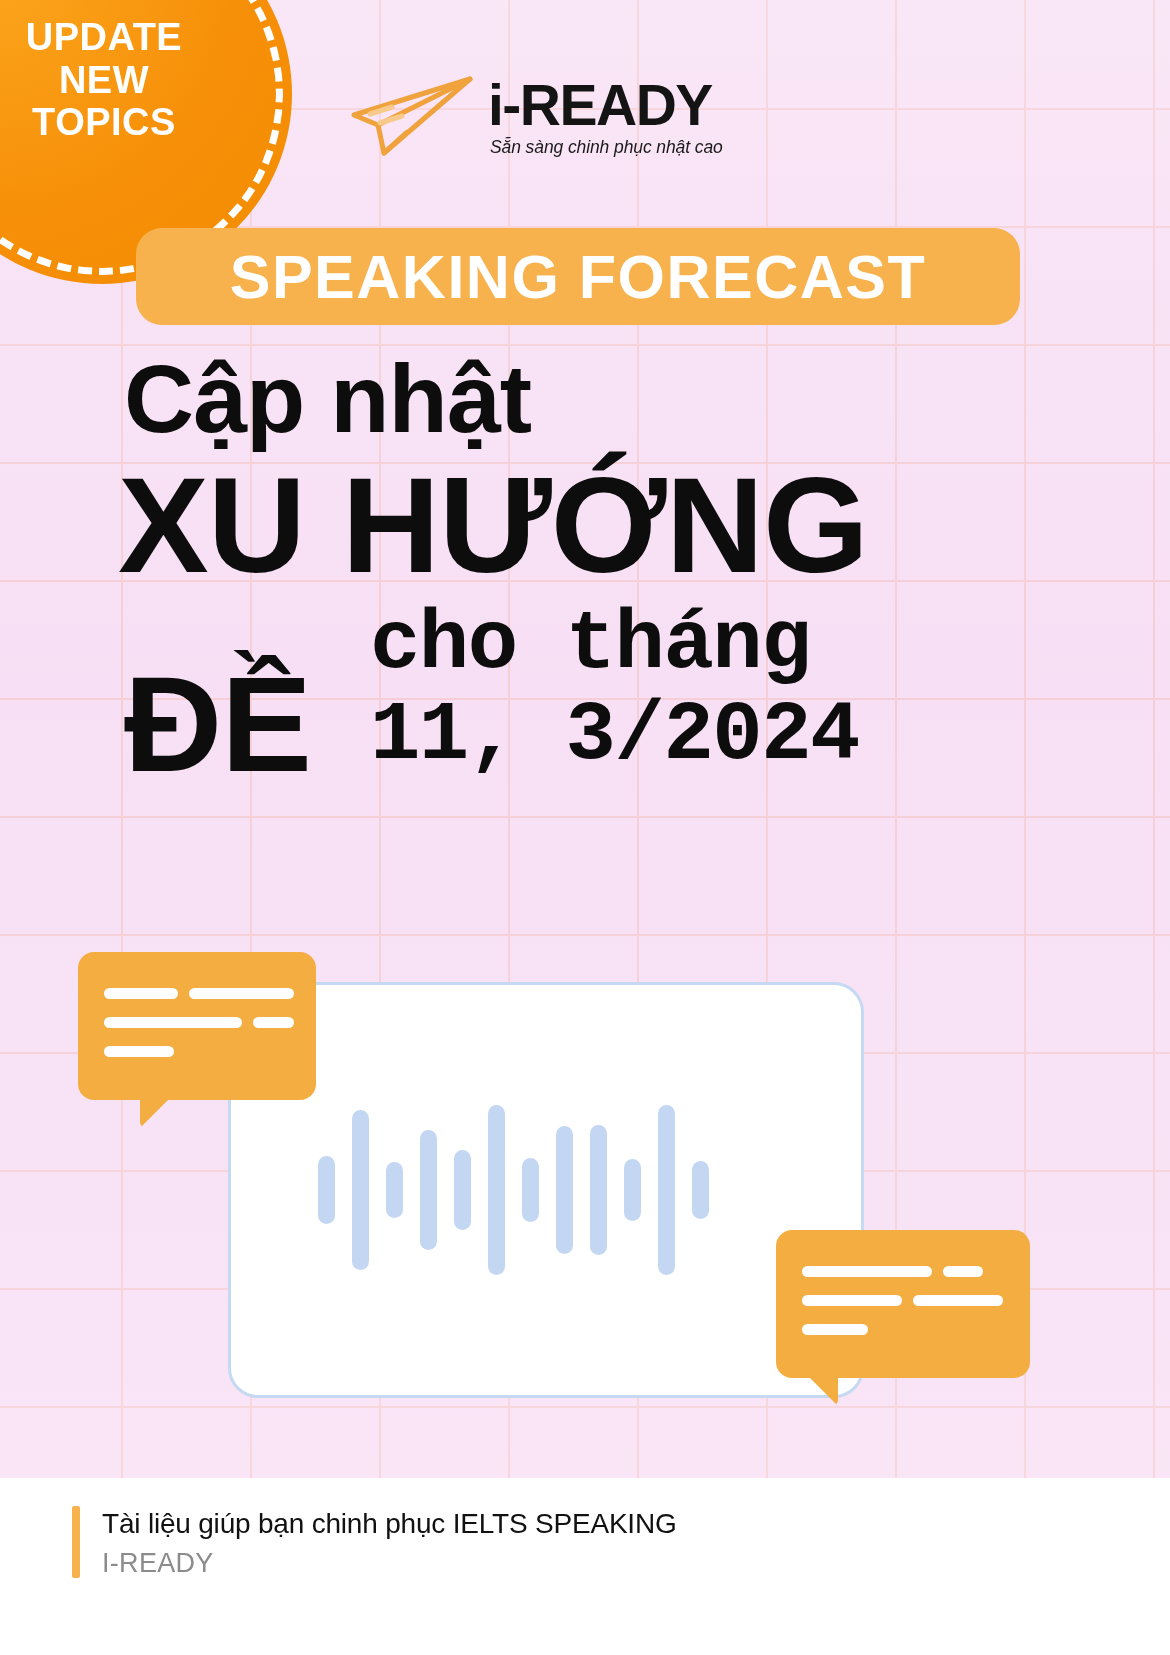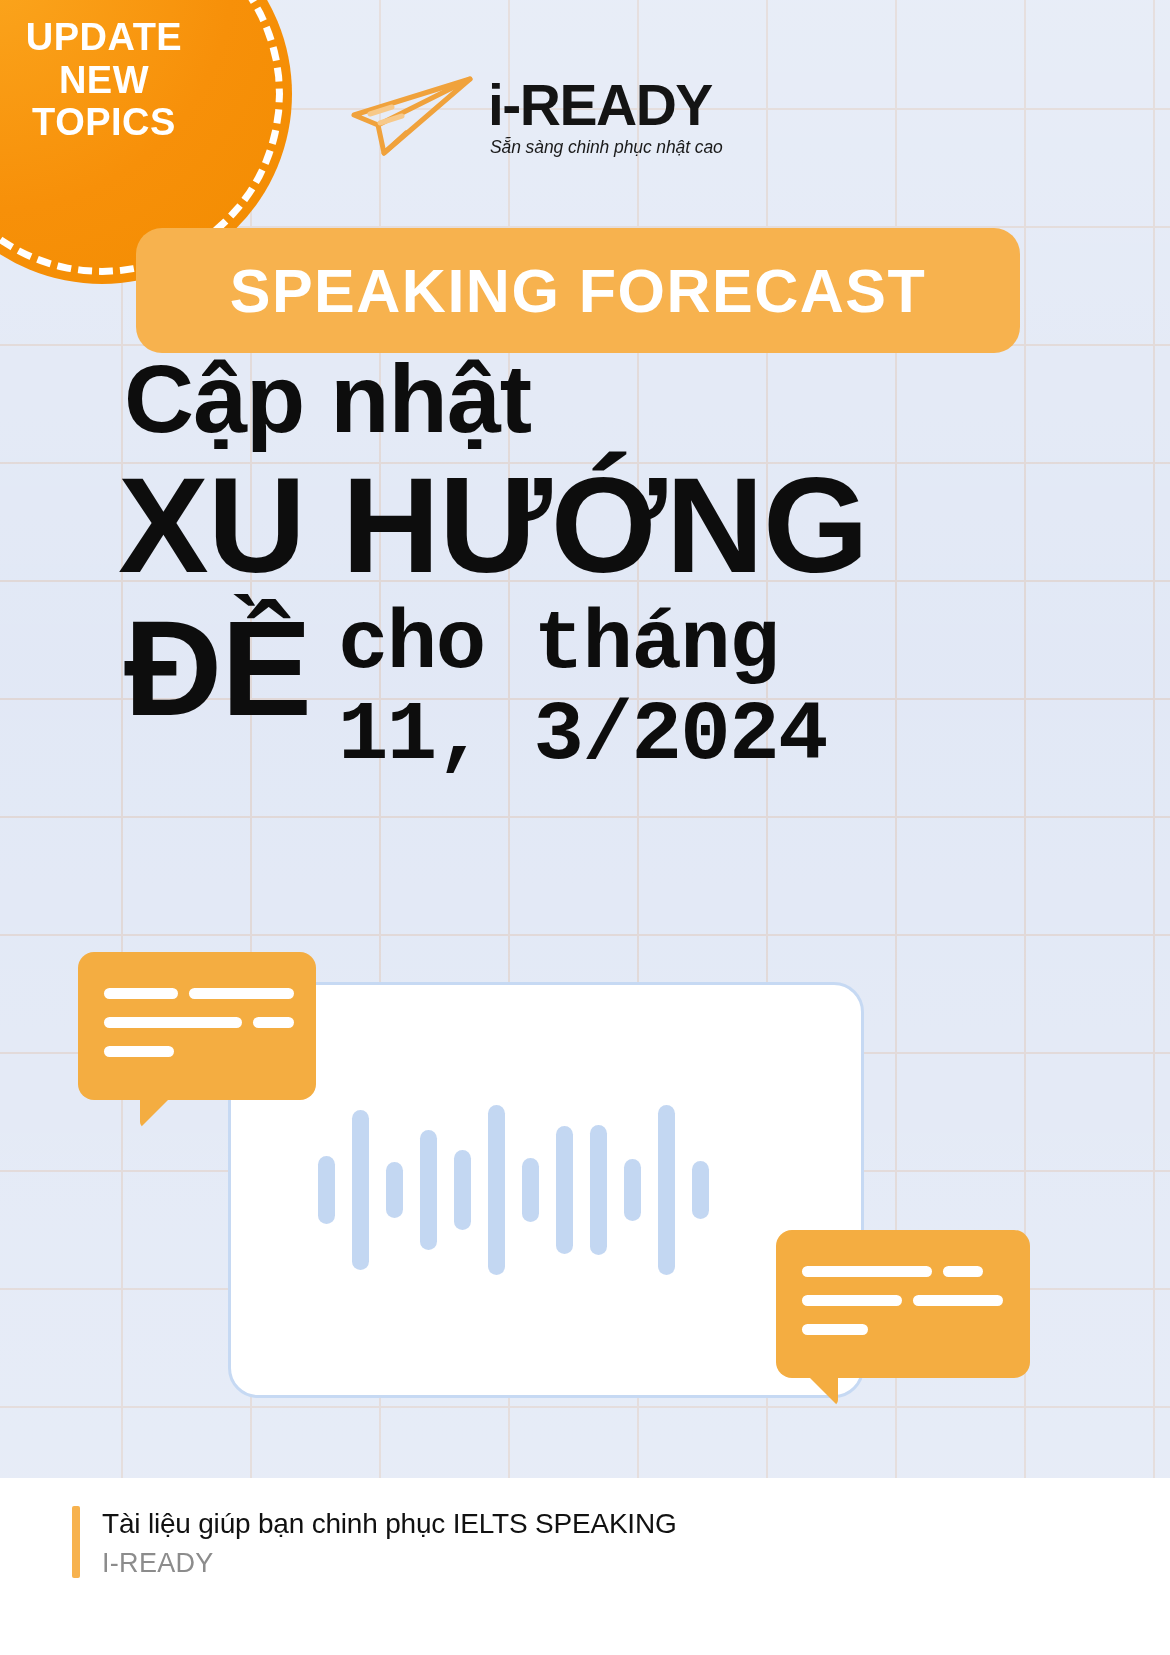--- a/index.html
+++ b/index.html
@@ -5,21 +5,21 @@
   html, body {
     margin: 0;
     padding: 0;
     background: #ffffff;
   }
   .poster {
     position: relative;
     width: 1170px;
     height: 1655px;
     overflow: hidden;
-    background: #3b82f6;
+    background: #d946ef;
     font-family: "Liberation Sans", sans-serif;
   }
 
   
   .grid-bg {
     position: absolute;
     inset: 0;
     background-color: #fdf9f5;
     background-image:
       linear-gradient(to right, #fbe4cf 2px, transparent 2px),
@@ -109,21 +109,21 @@
     margin-top: 5px;
     margin-left: 2px;
   }
 
   
   .banner {
     position: absolute;
     left: 136px;
     top: 228px;
     width: 884px;
-    height: 125px;
+    height: 97px;
     background: #f7b24e;
     border-radius: 26px;
     display: flex;
     align-items: center;
     justify-content: center;
   }
   .banner-text {
     color: #ffffff;
     font-size: 61px;
     font-weight: bold;
@@ -149,23 +149,24 @@
     margin-left: 118px;
     margin-top: 12px;
     font-size: 136px;
     font-weight: bold;
     color: #0d0d0d;
     letter-spacing: -1px;
     line-height: .98;
   }
   .h-row3 {
     display: flex;
-    align-items: flex-start;
+    align-items: flex-end;
     margin-left: 124px;
     margin-top: 8px;
+    gap: 32px;
   }
   .h-de {
     font-size: 136px;
     font-weight: bold;
     color: #0d0d0d;
     line-height: 1.0;
     letter-spacing: -1px;
   }
   .h-right {
     margin-left: 27px;

